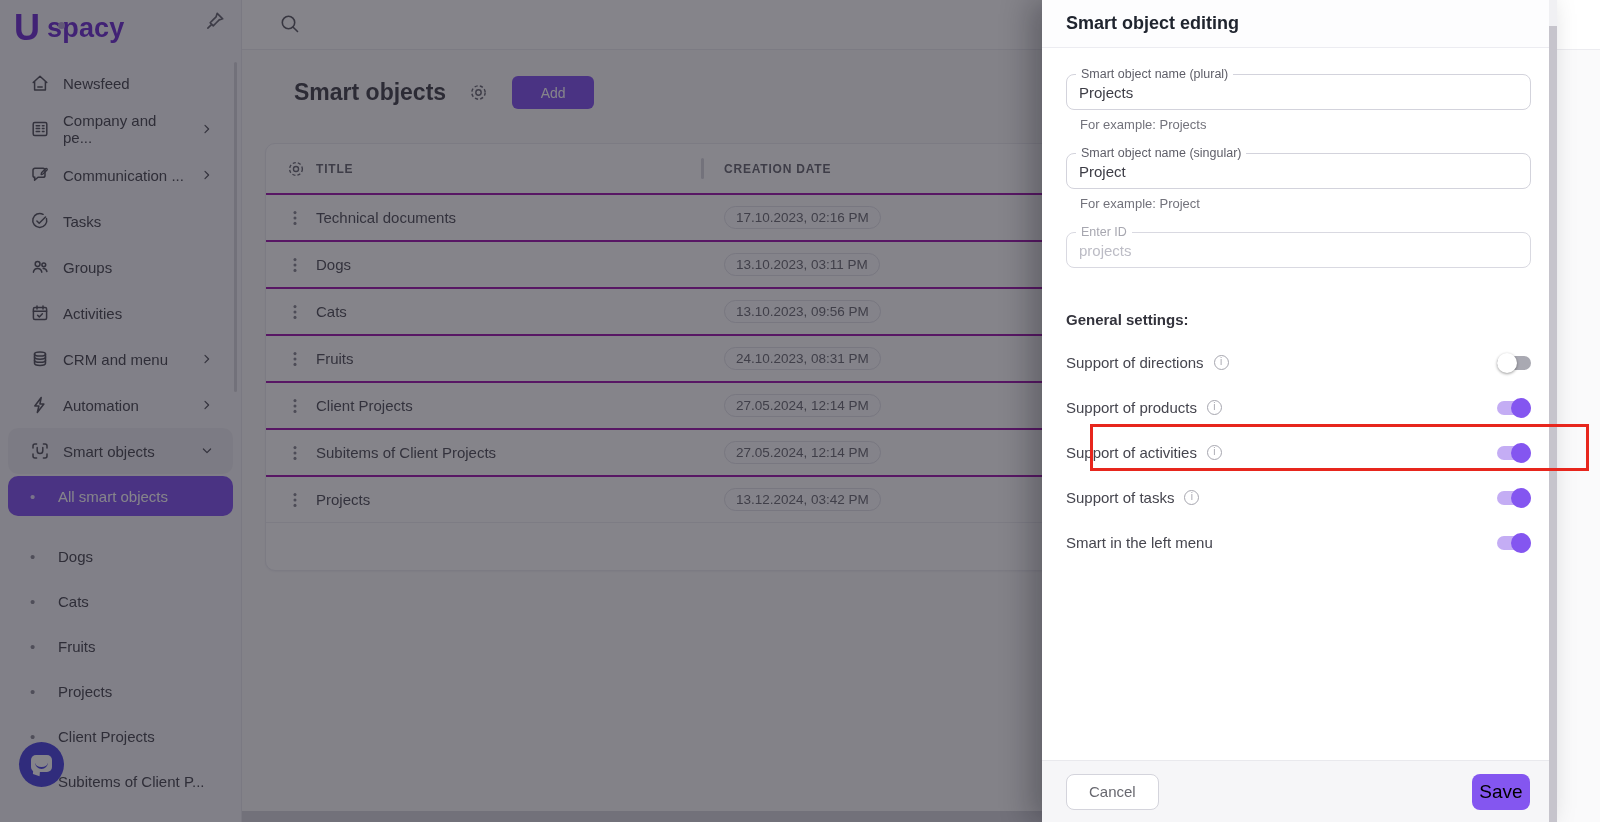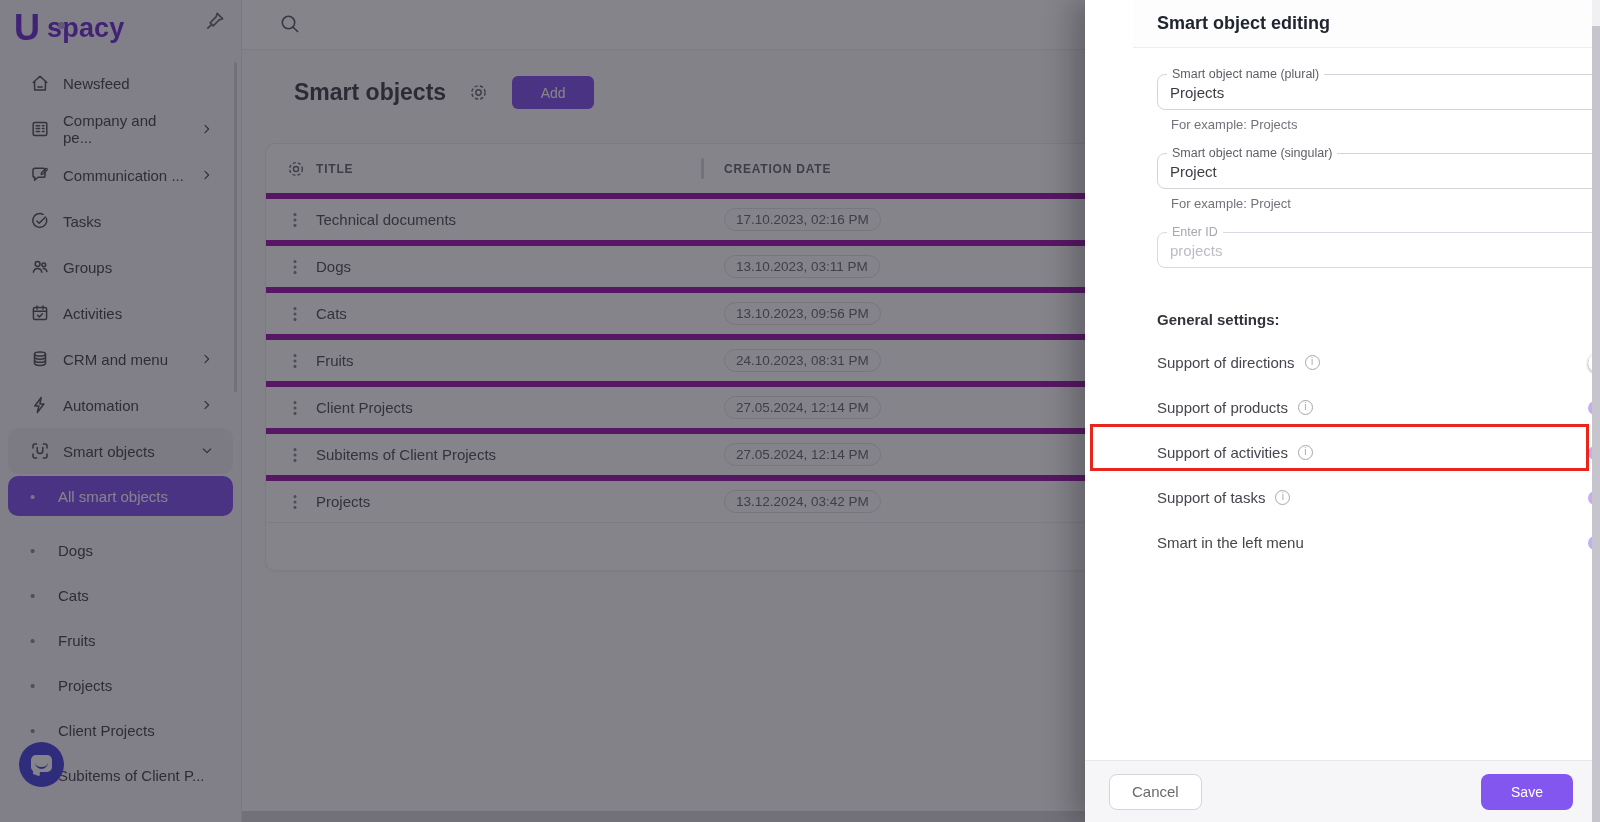--- a/index.html
+++ b/index.html
@@ -15,58 +15,58 @@
   .logo-text { font-weight:600; font-size:27px; color:var(--brand); margin-left:8px; letter-spacing:.2px; }
   .pin-btn { position:absolute; left:204px; top:10px; width:24px; height:24px; }
   .nav { position:absolute; top:60px; left:0; right:0; }
   .nav-item { height:46px; margin:0 8px; padding:0 18px 0 22px; display:flex; align-items:center; gap:13px; border-radius:10px; color:#4b4b54; font-size:15px; cursor:pointer; }
   .nav-item.active { background:#ededf2; }
   .nav-item .icon { width:20px; height:20px; flex:none; display:flex; }
   .nav-item .chev { margin-left:auto; width:16px; height:16px; display:flex; }
   .chev.down svg { transform:rotate(90deg); }
   .sub-item { height:45px; margin:0 8px; padding:0 10px 0 22px; display:flex; align-items:center; border-radius:10px; color:#4b4b54; font-size:15px; cursor:pointer; position:relative; }
   .sub-item::before { content:"•"; color:#8f8f99; font-size:15px; width:28px; }
-  .sub-item.selected { background:var(--accent); color:#fff; height:40px; margin-top:2px; margin-bottom:12px; }
+  .sub-item.selected { background:var(--accent); color:#fff; height:40px; margin-top:2px; margin-bottom:18px; }
   .sub-item.selected::before { color:#e7ddfd; }
   .side-scroll { position:absolute; left:234px; top:62px; width:3px; height:330px; background:#d8d7de; border-radius:2px; }
 
   
   .main { position:absolute; left:242px; top:0; right:0; height:822px; background:#fafafb; z-index:10; }
   .topbar { height:50px; background:#fff; border-bottom:1px solid #ececf0; display:flex; align-items:center; padding-left:36px; }
   .search-btn { width:26px; height:26px; display:flex; }
   .title-row { position:absolute; left:52px; top:76px; display:flex; align-items:center; gap:22px; }
   .page-title { font-size:23px; font-weight:600; color:#46464f; }
   .icon-btn { width:22px; height:22px; display:flex; }
   .add-btn { width:82px; height:33px; border:none; border-radius:6px; background:var(--accent); color:#fff; font-size:14px; font-family:inherit; cursor:pointer; }
   .table-card { position:absolute; left:23px; top:143px; width:882px; background:#fff; border:1px solid #ececf1; border-radius:10px; overflow:hidden; box-shadow:0 1px 2px rgba(20,20,40,.04); }
   .thead { height:49px; display:flex; align-items:center; position:relative; }
   .thead .gear-cell { width:30px; margin-left:20px; display:flex; }
   .th-title { font-size:12px; font-weight:700; letter-spacing:.8px; color:#6c6c75; }
   .col-title { margin-left:0; }
   .col-div { position:absolute; left:435px; top:14px; width:3px; height:21px; background:#d9d9e0; border-radius:2px; }
   .col-date { position:absolute; left:458px; }
-  .trow { height:47px; display:flex; align-items:center; border-top:6px solid #a21caf; position:relative; cursor:pointer;text-align:center; }
+  .trow { height:47px; display:flex; align-items:center; border-top:2px solid #a21caf; position:relative; cursor:pointer;text-align:center; }
   .kebab { width:30px; margin-left:20px; display:flex; }
   .t-title { font-size:15px; color:#55555e; margin-left:0; }
   .t-date { position:absolute; left:458px; }
   .chip { display:inline-block; padding:3px 11px; border:1px solid #e3e3ea; border-radius:13px; font-size:13.5px; color:#6f6f78; background:#fdfdfe; }
   .t-empty { height:48px; border-top:1px solid #efeff3; }
   .hscroll { position:absolute; left:0; bottom:0; width:1085px; height:11px; background:#d8d8dd; z-index:12; }
 
   
   .backdrop { position:absolute; left:0; top:0; width:1085px; height:822px; background:rgba(22,20,30,0.52); z-index:40; }
 
   
   .intercom { position:absolute; left:19px; top:742px; width:45px; height:45px; border-radius:50%; background:var(--intercom); z-index:30; cursor:pointer; }
   .intercom .bubble { position:absolute; left:12px; top:13px; width:21px; height:17px; background:#fff; border-radius:5px; }
   .intercom .tail { position:absolute; left:14px; top:26px; width:7px; height:7px; background:#fff; transform:rotate(18deg) skew(14deg); }
   .intercom .smile { position:absolute; left:16px; top:20px; width:13px; height:7px; border-bottom:2px solid var(--intercom); border-radius:0 0 10px 10px; }
 
   
-  .panel { position:absolute; left:1085px; top:0; width:515px; height:822px; background:#fff; z-index:60; box-shadow:-12px 0 28px rgba(10,10,20,.28);padding-left:48px; }
+  .panel { position:absolute; left:1042px; top:0; width:515px; height:822px; background:#fff; z-index:60; box-shadow:-12px 0 28px rgba(10,10,20,.28); }
   .panel-header { height:48px; display:flex; align-items:center; padding-left:24px; border-bottom:1px solid #ececf1; background:#fdfdfe; }
   .panel-title { font-size:18px; font-weight:600; color:#20252f; }
   .panel-body { padding:26px 26px 0 24px; }
   .field-group { margin-bottom:0; }
   .field { position:relative; width:465px; }
   .field input { width:100%; height:36px; border:1px solid #d3d3dc; border-radius:8px; padding:0 12px; font-size:15px; color:#3c3c45; font-family:inherit; background:#fff; outline:none; }
   .field label { position:absolute; top:-7px; left:10px; background:#fff; padding:0 5px; font-size:12.5px; color:#5e5e68; }
   .field input::placeholder { color:#bcbcc5; }
   .field-group.muted label { color:#a7a7b0; }
   .field-group.muted input { border-color:#d9d9e1; }
@@ -76,21 +76,21 @@
   .tg-label { font-size:15px; color:#45454e; }
   .info-icon { width:15px; height:15px; border:1.3px solid #a6a6af; border-radius:50%; margin-left:10px; color:#a6a6af; font-size:10px; line-height:12px; text-align:center; cursor:pointer; }
   .info-icon::after { content:"i"; }
   .switch { position:relative; width:34px; height:20px; margin-left:auto; cursor:pointer; flex:none; }
   .switch .track { position:absolute; left:0; top:3px; width:34px; height:14px; border-radius:7px; background:#a9a9b2; }
   .switch .thumb { position:absolute; top:0; left:0; width:20px; height:20px; border-radius:50%; background:#fff; box-shadow:0 1px 3px rgba(0,0,0,.4); }
   .toggle-row.on .track { background:#c4adf4; }
   .toggle-row.on .thumb { left:14px; background:var(--accent); box-shadow:none; }
   .panel-footer { position:absolute; left:0; bottom:0; right:8px; height:62px; background:#f6f6f8; border-top:1px solid #e9e9ed; display:flex; align-items:center; justify-content:space-between; padding:0 19px 0 24px; }
   .cancel-btn { height:36px; padding:0 22px; border:1px solid #d4d4dc; border-radius:8px; background:#fff; color:#68686f; font-size:15px; font-family:inherit; cursor:pointer; }
-  .save-btn { height:36px; width:92px; border:none; border-radius:8px; background:var(--accent); color:#ffffff; font-size:14px; font-family:inherit; cursor:pointer; }
+  .save-btn { height:36px; width:58px; border:none; border-radius:8px; background:var(--accent); color:#000000; font-size:19px; font-family:inherit; cursor:pointer; }
   .panel-scrollbar { position:absolute; right:0; top:0; width:8px; height:822px; background:#f0f0f3; }
   .panel-scrollbar .thumb { position:absolute; top:26px; bottom:0; width:8px; background:#c6c4cc; }
 
   
   .red-box { position:absolute; left:1090px; top:424px; width:499px; height:47px; border:3px solid var(--red); z-index:80; pointer-events:none; }
 
   svg.stroke { stroke:#55555f; fill:none; stroke-width:1.5; stroke-linecap:round; stroke-linejoin:round; }
 </style>
 </head>
 <body>

